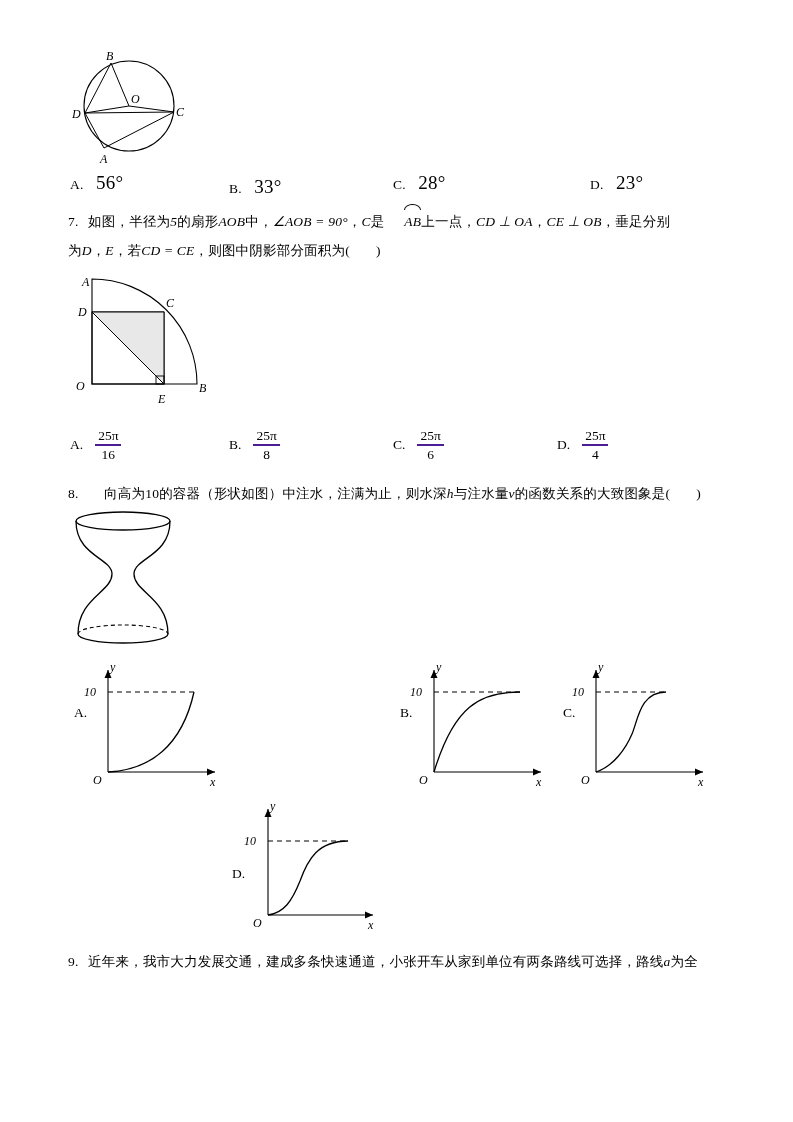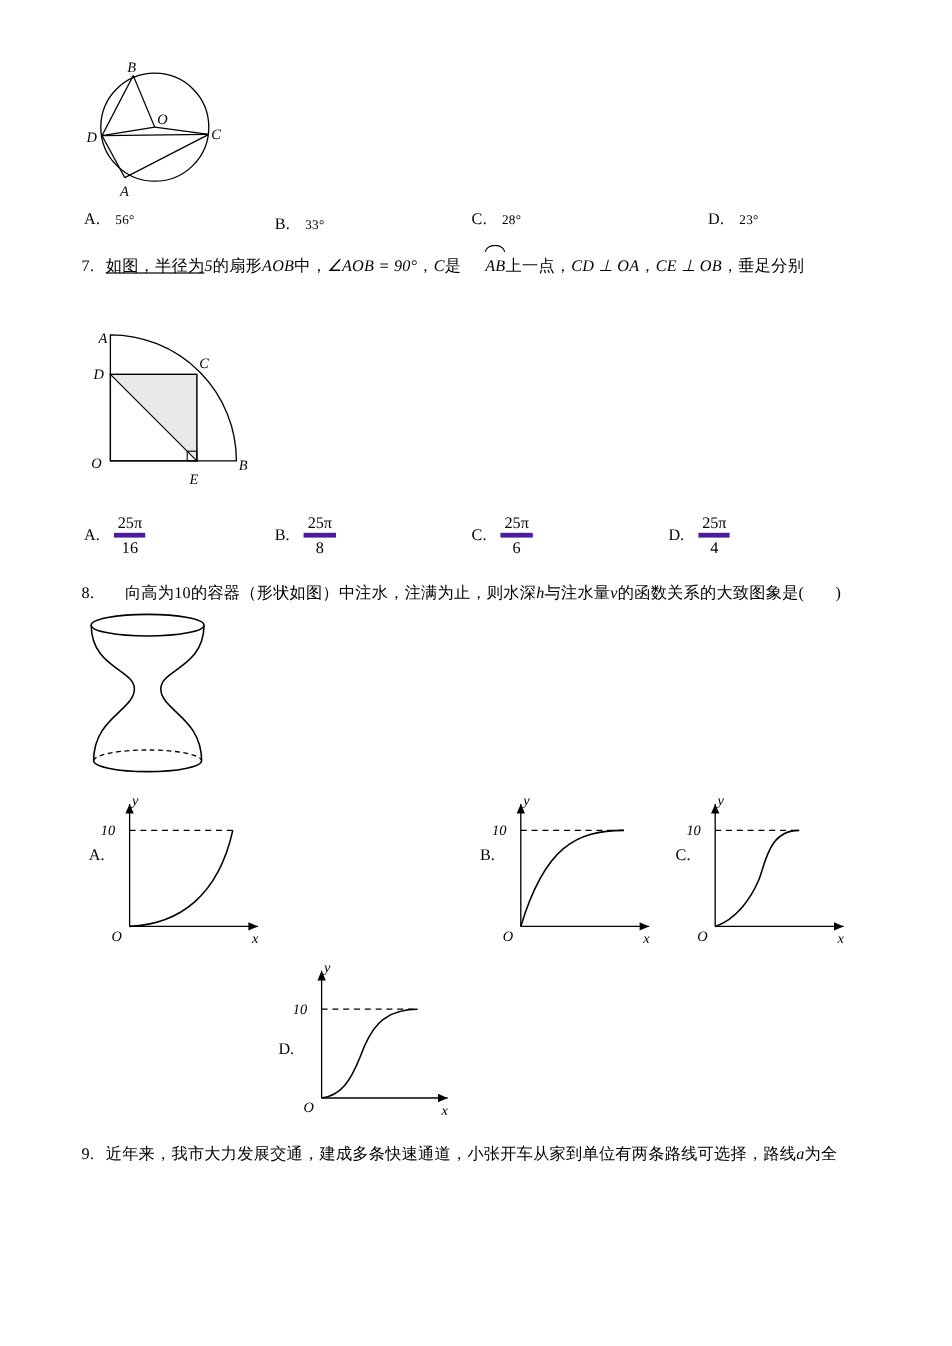--- a/index.html
+++ b/index.html
@@ -20,33 +20,33 @@
 
   
   .qtext {
     font-size: 13.5px;
     line-height: 30px;
     letter-spacing: 0.2px;
     white-space: nowrap;
   }
   .it { font-style: italic; font-family: "Liberation Serif", serif; }
   .opt-label { font-size: 13.5px; }
-  .opt-val { font-size: 11px; }
+  .opt-val { font-size: 19px; }
 
   
   .frac {
     display: inline-block;
     vertical-align: middle;
     text-align: center;
     line-height: 1.12;
     font-size: 13.5px;
   }
   .frac .num {
     display: block;
-    border-bottom: 4px solid #4c1d95;
+    border-bottom: 2px solid #4c1d95;
     padding: 0 3px 1px 3px;
   }
   .frac .den { display: block; padding: 1px 3px 0 3px; }
 
   
   .arcover {
     display: inline-block;
     position: relative;
     padding-top: 3px;
     margin-left: 20px;
@@ -101,21 +101,24 @@
     <span class="opt-label">C.</span>
     <span class="opt-val" style="margin-left:9px;">28°</span>
   </div>
   <div class="abs qtext" style="left:590px; top:168px;">
     <span class="opt-label">D.</span>
     <span class="opt-val" style="margin-left:9px;">23°</span>
   </div>
 
   <div class="abs qtext" style="left:68px; top:204px;">
     <span>7.</span>
-    <span style="margin-left:6px;text-decoration:underline;">如图，半径为</span><span class="it">5</span><span>的扇形</span><span class="it">AOB</span><span>中，</span><span class="it">∠AOB = 90°</span><span>，</span><span class="it">C</span><span>是</span><span class="it arcover">AB</span><span>上一点，</span><span class="it">CD ⊥ OA</span><span>，</span><span class="it">CE ⊥ OB</span><span>，垂足分别</span>
+    <span style="margin-left:6px;">如图，半径为</span><span class="it">5</span><span>的扇形</span><span class="it">AOB</span><span>中，</span><span class="it">∠AOB = 90°</span><span>，</span><span class="it">C</span><span>是</span><span class="it arcover">AB</span><span>上一点，</span><span class="it">CD ⊥ OA</span><span>，</span><span class="it">CE ⊥ OB</span><span>，垂足分别</span>
+  </div>
+  <div class="abs qtext" style="left:68px; top:236px;">
+    <span>为</span><span class="it">D</span><span>，</span><span class="it">E</span><span>，若</span><span class="it">CD = CE</span><span>，则图中阴影部分面积为(</span><span style="display:inline-block;width:26px;"></span><span>)</span>
   </div>
 
   <div class="abs" style="left:66px; top:272px;">
     <svg width="170" height="135" viewBox="0 0 170 135">
 
       <path d="M 26 112 L 26 7 A 105 105 0 0 1 131 112 Z" fill="none" stroke="#000" stroke-width="1.1"></path>
 
       <rect x="26" y="40" width="72" height="72" fill="none" stroke="#000" stroke-width="1"></rect>
       <polygon points="26,40 98,40 98,112" fill="#e8e8e8" stroke="#000" stroke-width="1"></polygon>
 

